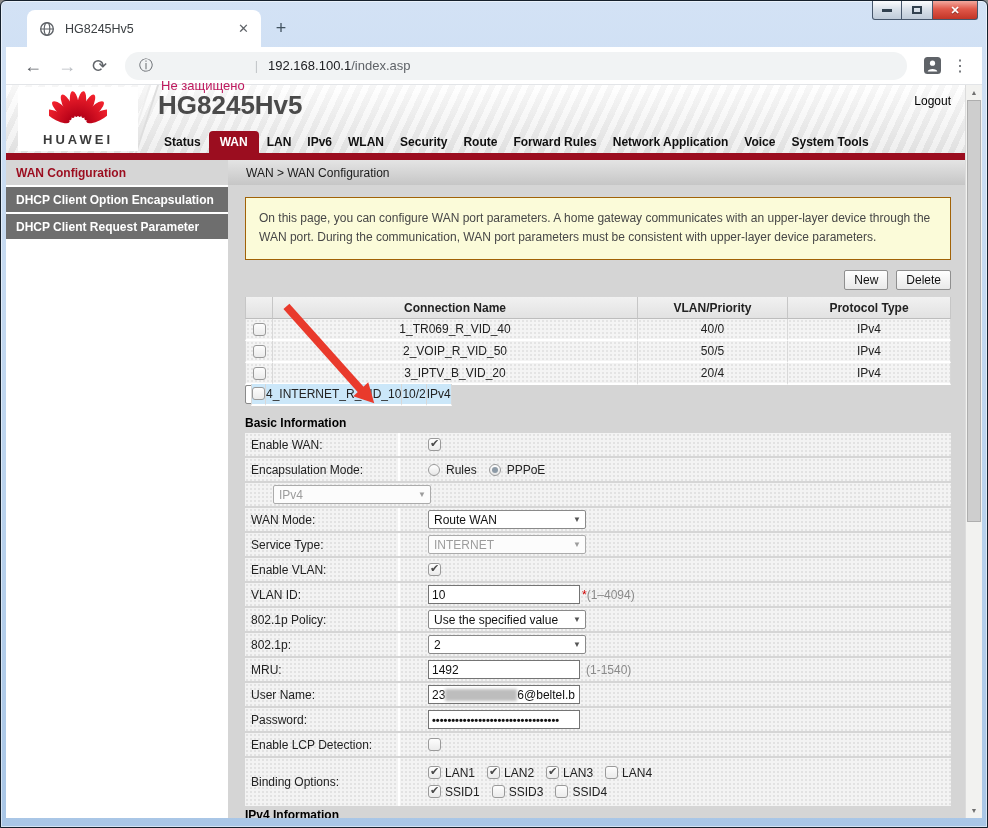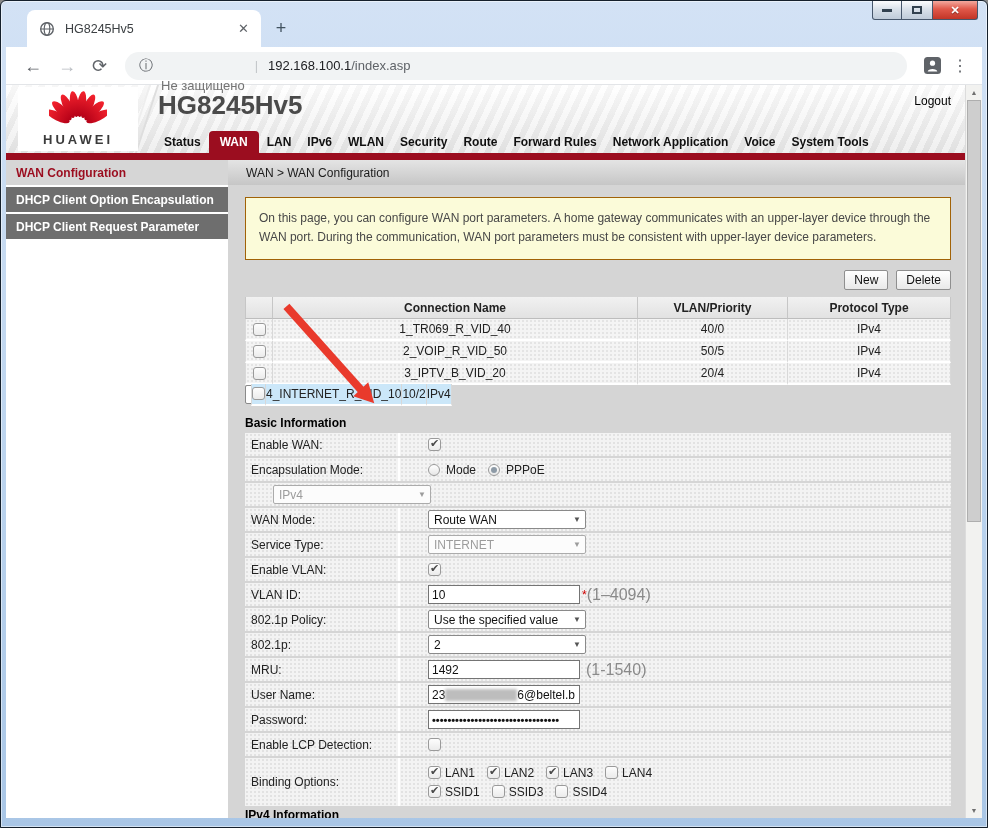--- a/index.html
+++ b/index.html
@@ -39,21 +39,21 @@
 
   
   .toolbar { position:absolute; top:46px; left:5px; right:5px; height:38px;
     background:#fff; display:flex; align-items:center; padding:0 10px;
     border-bottom:1px solid #e3e5e8; z-index:5; }
   .tbi { font-size:18px; color:#5f6368; margin:0 8px; cursor:pointer; line-height:1; }
   .tbi.fwd { color:#b8bcc1; }
   .addr { flex:1; height:28px; background:#f1f3f4; border-radius:14px;
     display:flex; align-items:center; padding:0 14px; margin:0 10px; font-size:13px; }
   .addr .infoi { color:#5f6368; font-size:14px; margin-right:8px; cursor:pointer; }
-  .addr .sec { color:#737373; margin-right:10px; cursor:pointer;margin-top:40px; }
+  .addr .sec { color:#be185d; margin-right:10px; cursor:pointer;margin-top:40px; }
   .addr .sep { color:#c4c7ca; margin-right:10px; }
   .addr .host { color:#202124; }
   .addr .path { color:#5f6368; }
   .profile { margin:0 6px; cursor:pointer; display:flex; }
   .dots { font-size:16px; color:#5f6368; margin:0 4px; cursor:pointer; letter-spacing:0; }
 
   
   .page { position:absolute; top:84px; left:5px; right:5px; bottom:9px;
     background:#d5d5d5; overflow:hidden; }
   .scroll { position:absolute; top:0; right:0; width:17px; bottom:0;
@@ -139,21 +139,21 @@
     background:#8d9aa6; }
   .inp { width:152px; height:19px; border:1px solid #747474; background:#fff;
     font-size:12px; color:#111; padding:0 3px; display:flex; align-items:center;
     overflow:hidden; white-space:nowrap; cursor:text; }
   .sel { width:158px; height:19px; border:1px solid #8a8a8a; border-radius:2px;
     background:#fff; font-size:12px; color:#111; padding:0 4px 0 5px;
     display:flex; align-items:center; cursor:pointer; }
   .sel .ar { margin-left:auto; font-size:8px; color:#555; }
   .sel.dis { color:#9c9c9c; border-color:#ababab; background:#fcfcfc; }
   .sel.dis .ar { color:#9c9c9c; }
-  .hint { font-size:16px; color:#8a8a8a; }
+  .hint { font-size:12px; color:#8a8a8a; }
   .req { color:#d00000; font-size:12px; margin-left:2px; }
   .blurred { display:inline-block; width:72px; height:12px; background:#bdbdbd;
     filter:blur(1.5px); border-radius:1px; }
   .pw { font-size:11px; font-weight:bold; letter-spacing:0; }
 
   
   .sect { font-size:12px; font-weight:bold; color:#000; margin:2px 0 2px 17px; height:15px; }
   .form { margin:0 14px 0 17px; }
   .frow { display:flex; margin-bottom:2px; height:23px; }
   .frow.tall { height:48px; }
@@ -335,21 +335,21 @@
                 <span class="cb on">
                     <span class="g">✔</span>
                   </span>
               </div>
             </div>
 
             <div class="frow">
               <div class="lab dotted">Encapsulation Mode:</div>
               <div class="val dotted">
                 <span class="rb"></span>
-                <span class="optlbl">Mode</span>
+                <span class="optlbl">Rules</span>
                 <span class="rb on" style="margin-left:6px;"></span>
                 <span class="optlbl">PPPoE</span>
               </div>
             </div>
 
             <div class="frow">
               <div class="val dotted">
                 <span class="sel dis">
                   <span>IPv4</span>
                   <span class="ar">▼</span>

